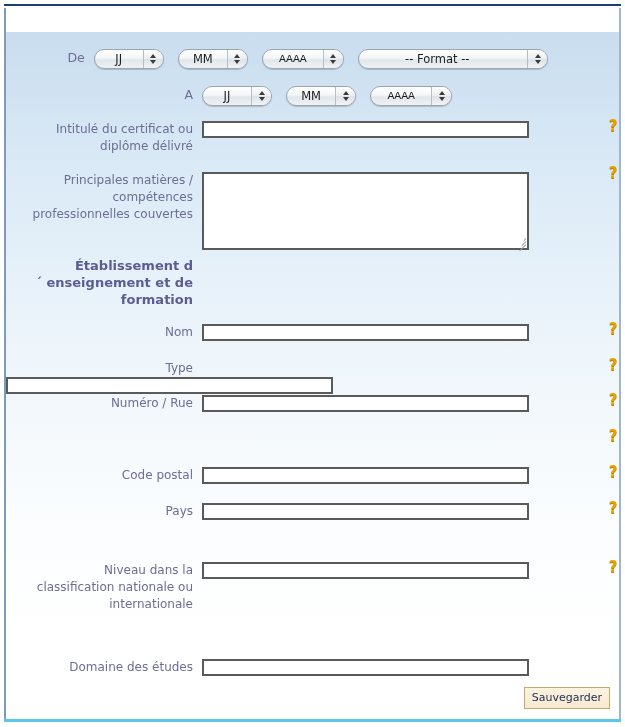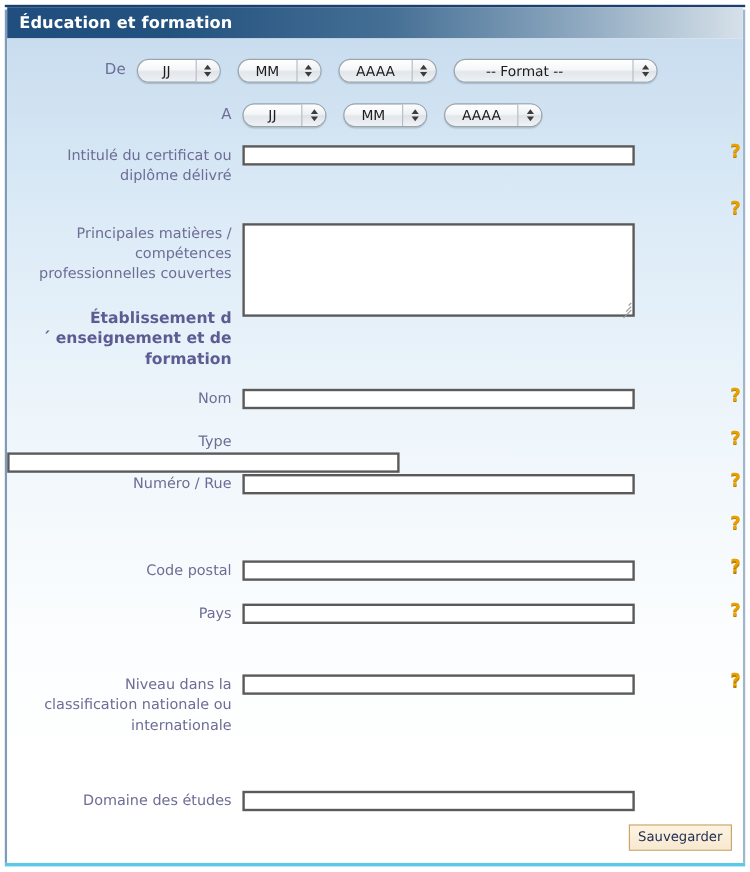--- a/index.html
+++ b/index.html
@@ -171,25 +171,26 @@
     display: flex;
     align-items: center;
     justify-content: center;
     font-size: 11.5px;
     color: #1d1d1d;
     padding: 0 7px;
     white-space: nowrap;
   }
   .sel.w-jj .val { width: 34px; }
   .sel.w-mm .val { width: 34px; }
-  .sel.w-aaaa .val { width: 46px; }
+  .sel.w-aaaa .val { width: 46px; font-family: Liberation Mono, monospace; }
   .sel.w-fmt .val {
     width: 115px;
     justify-content: flex-start;
     padding-left: 26px;
+    margin-left: 20px;
   }
   .sel .step {
     width: 19px;
     border-left: 1px solid #b7bfc6;
     background: linear-gradient(to bottom, #fdfdfd 0%, #eceff2 48%, #dde2e7 52%, #f2f4f6 100%);
     display: flex;
     flex-direction: column;
     align-items: center;
     justify-content: center;
     gap: 2px;
@@ -245,23 +246,20 @@
 </head>
 <body>
 
 <div class="panel">
 
   <div class="frame-top"></div>
   <div class="frame-left"></div>
   <div class="frame-right"></div>
   <div class="frame-bottom"></div>
 
-  <div class="titlebar">
-    <span class="titlebar-text">Éducation et formation</span>
-  </div>
 
   <div class="body-area">
 
     <div class="row" style="top:16px;">
       <div class="date-lbl">De</div>
       <div class="field">
         <span class="sel w-jj">
           <span class="val">JJ</span>
           <span class="step">
               <i class="up"></i>
@@ -321,21 +319,21 @@
 
     <div class="row" style="top:89px;">
       <div class="lbl">Intitulé du certificat ou
 diplôme délivré</div>
       <div class="field">
         <input class="txt" type="text" value="" style="">
       </div>
     </div>
     <div class="help" style="left:600px; top:86px;">?</div>
 
-    <div class="row" style="top:154px;">
+    <div class="row" style="top:140px;">
       <div class="lbl">Principales matières /
 compétences
 professionnelles couvertes</div>
       <div class="field ta-wrap">
         <textarea class="ta" style=""></textarea>
         <span class="grip">
             <i></i>
             <i></i>
             <i></i>
           </span>

